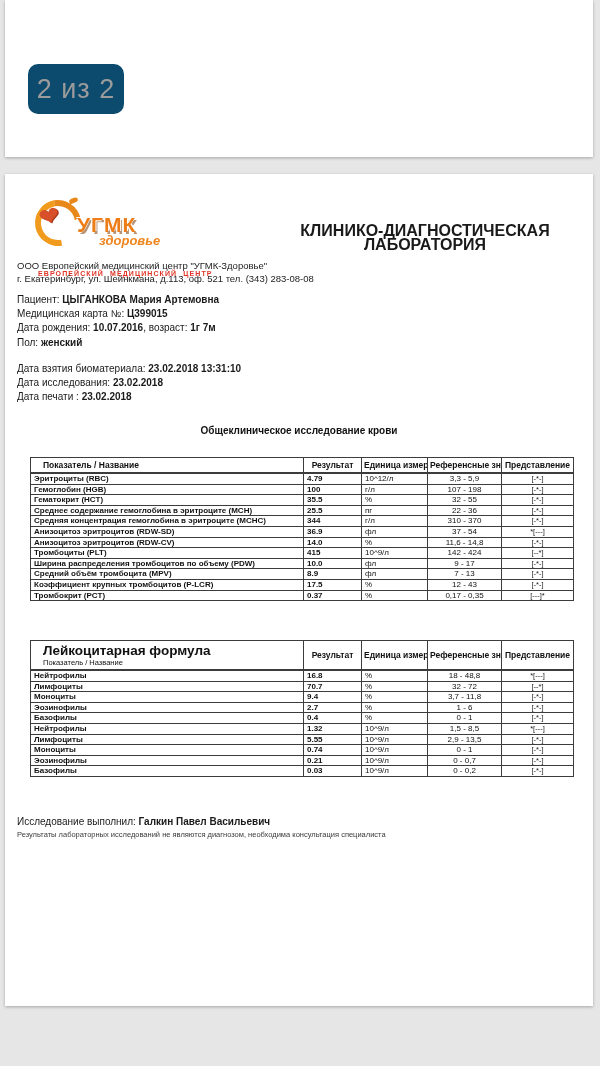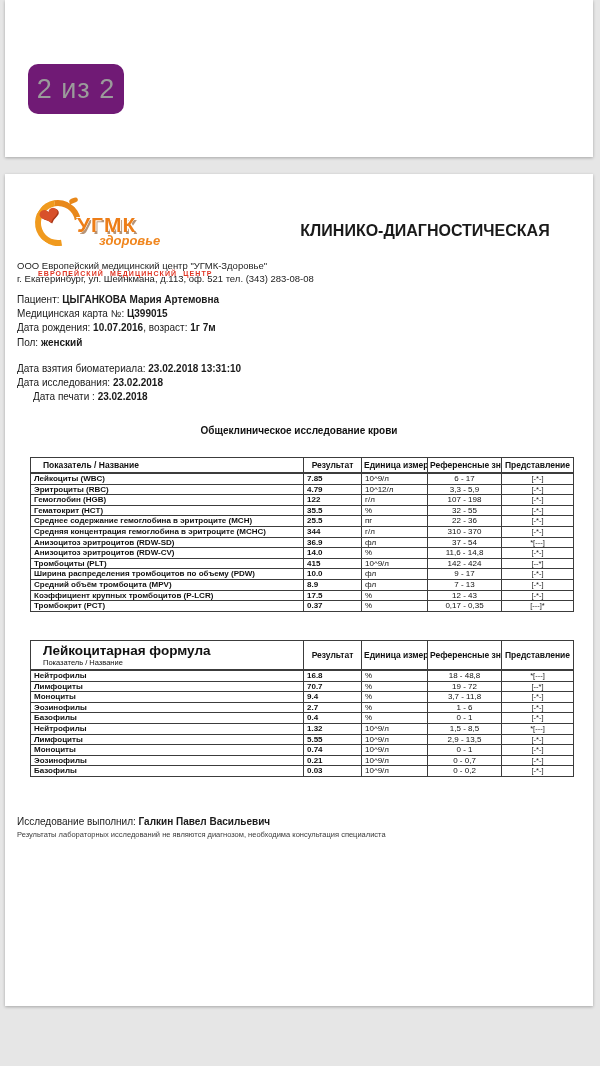--- a/index.html
+++ b/index.html
@@ -11,21 +11,21 @@
   }
   
   .page{
     position:absolute;left:5px;width:588px;background:#ffffff;
     box-shadow:0 1px 3px rgba(0,0,0,.28);
   }
   .page-prev{top:0;height:157px;}
   .page-main{top:174px;height:832px;}
   .page-badge{
     position:absolute;left:23px;top:64px;width:96px;height:50px;
-    background:#701a75;border-radius:10px;
+    background:#0c4a6e;border-radius:10px;
     display:flex;align-items:center;justify-content:center;
     color:#9b9b9b;font-size:27px;font-weight:400;letter-spacing:1px;
   }
   
   .logo{position:absolute;left:28px;top:24px;width:160px;height:60px;}
   .swirl{
     position:absolute;left:2px;top:2px;width:34px;height:34px;
     border:6px solid #f09a1e;border-radius:50%;
     border-top-color:#e8881a;border-right-color:transparent;
     transform:rotate(35deg);
@@ -105,20 +105,21 @@
     <div class="swirl"></div>
     <div class="swirl-dot"></div>
     <div class="logo-heart">❤</div>
     <div class="logo-ugmk">УГМК</div>
     <div class="logo-zdorovie">здоровье</div>
     <div class="logo-caption">ЕВРОПЕЙСКИЙ МЕДИЦИНСКИЙ ЦЕНТР</div>
   </div>
 
   <div class="lab-title">
     <div>КЛИНИКО-ДИАГНОСТИЧЕСКАЯ</div>
+    <div>ЛАБОРАТОРИЯ</div>
   </div>
 
   <div class="company-block">
     <div>ООО Европейский медицинский центр "УГМК-Здоровье"</div>
     <div>г. Екатеринбург, ул. Шейнкмана, д.113, оф. 521  тел. (343) 283-08-08</div>
   </div>
 
   <div class="info-line" style="top:120px;">
     <span>Пациент:</span>
     <span class="b">ЦЫГАНКОВА Мария Артемовна</span>
@@ -138,21 +139,21 @@
   </div>
 
   <div class="info-line" style="top:189px;">
     <span>Дата взятия биоматериала:</span>
     <span class="b">23.02.2018 13:31:10</span>
   </div>
   <div class="info-line" style="top:203px;">
     <span>Дата исследования:</span>
     <span class="b">23.02.2018</span>
   </div>
-  <div class="info-line" style="top:217px;margin-left:16px;">
+  <div class="info-line" style="top:217px;">
     <span>Дата печати :</span>
     <span class="b">23.02.2018</span>
   </div>
 
   <div class="report-title">Общеклиническое исследование крови</div>
 
   <div class="tbl-wrap" style="top:283px;">
     <table class="doc">
       <colgroup>
         <col style="width:273px">
@@ -165,36 +166,29 @@
         <tr>
           <th class="h-name">Показатель / Название</th>
           <th>Результат</th>
           <th>Единица измерения</th>
           <th>Референсные значения</th>
           <th>Представление</th>
         </tr>
       </thead>
       <tbody id="cbc-body">
           <tr>
-            <td class="col-0">Лейкоциты (WBC)</td>
-            <td class="col-1">7.85</td>
-            <td class="col-2">10^9/л</td>
-            <td class="col-3">6 - 17</td>
-            <td class="col-4">[-*-]</td>
-          </tr>
-          <tr>
             <td class="col-0">Эритроциты (RBC)</td>
             <td class="col-1">4.79</td>
             <td class="col-2">10^12/л</td>
             <td class="col-3">3,3 - 5,9</td>
             <td class="col-4">[-*-]</td>
           </tr>
           <tr>
             <td class="col-0">Гемоглобин (HGB)</td>
-            <td class="col-1">122</td>
+            <td class="col-1">100</td>
             <td class="col-2">г/л</td>
             <td class="col-3">107 - 198</td>
             <td class="col-4">[-*-]</td>
           </tr>
           <tr>
             <td class="col-0">Гематокрит (HCT)</td>
             <td class="col-1">35.5</td>
             <td class="col-2">%</td>
             <td class="col-3">32 - 55</td>
             <td class="col-4">[-*-]</td>
@@ -292,21 +286,21 @@
             <td class="col-0">Нейтрофилы</td>
             <td class="col-1">16.8</td>
             <td class="col-2">%</td>
             <td class="col-3">18 - 48,8</td>
             <td class="col-4">*[---]</td>
           </tr>
           <tr>
             <td class="col-0">Лимфоциты</td>
             <td class="col-1">70.7</td>
             <td class="col-2">%</td>
-            <td class="col-3">19 - 72</td>
+            <td class="col-3">32 - 72</td>
             <td class="col-4">[--*]</td>
           </tr>
           <tr>
             <td class="col-0">Моноциты</td>
             <td class="col-1">9.4</td>
             <td class="col-2">%</td>
             <td class="col-3">3,7 - 11,8</td>
             <td class="col-4">[-*-]</td>
           </tr>
           <tr>

